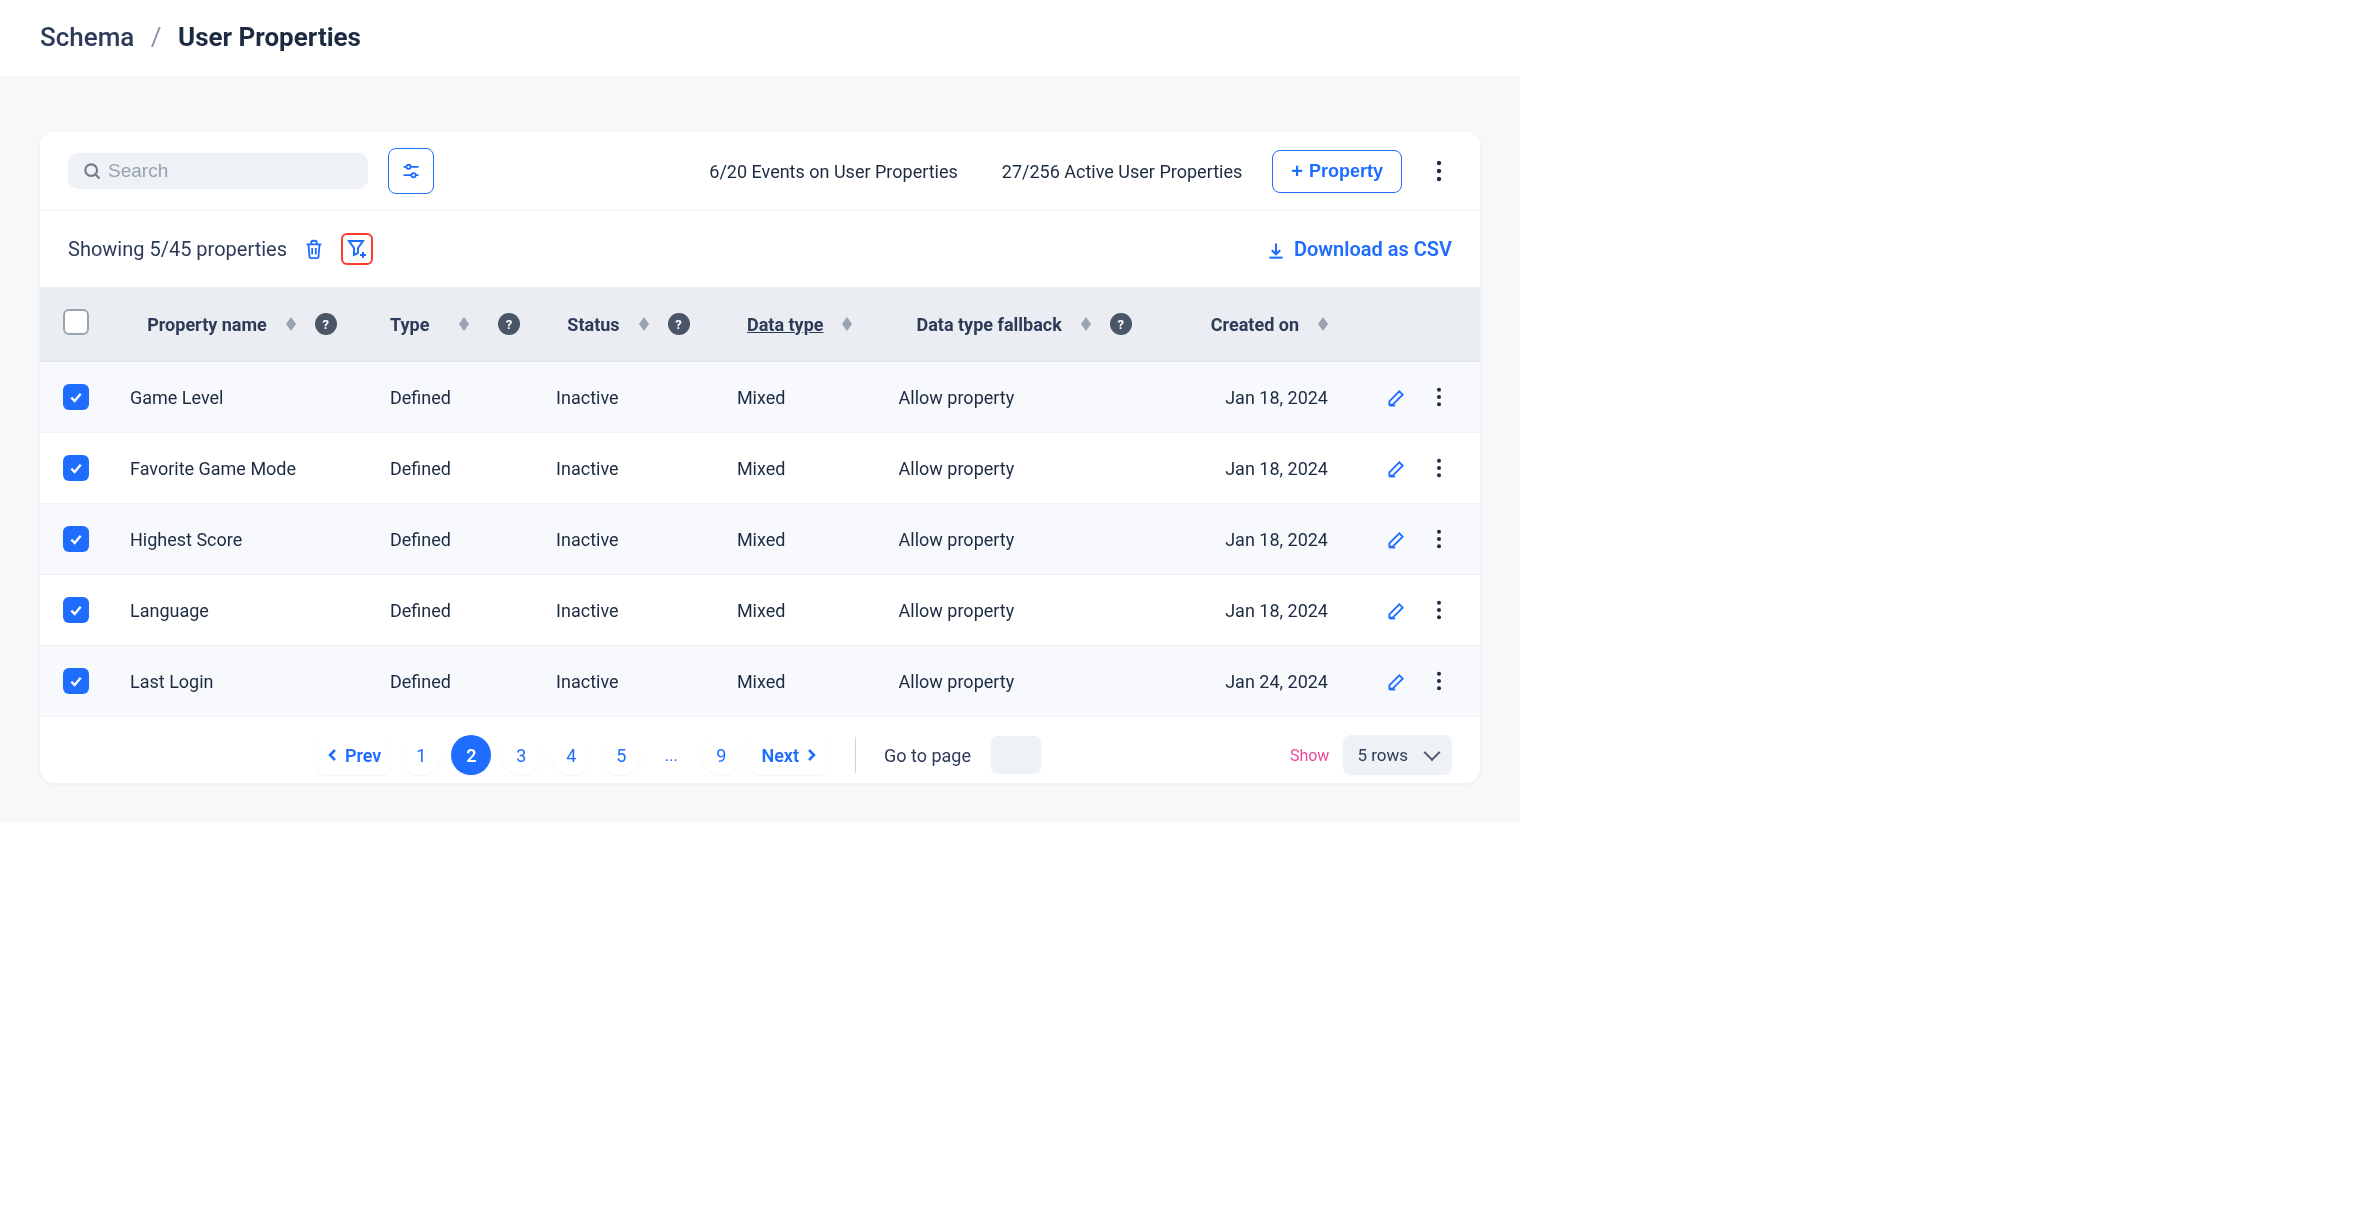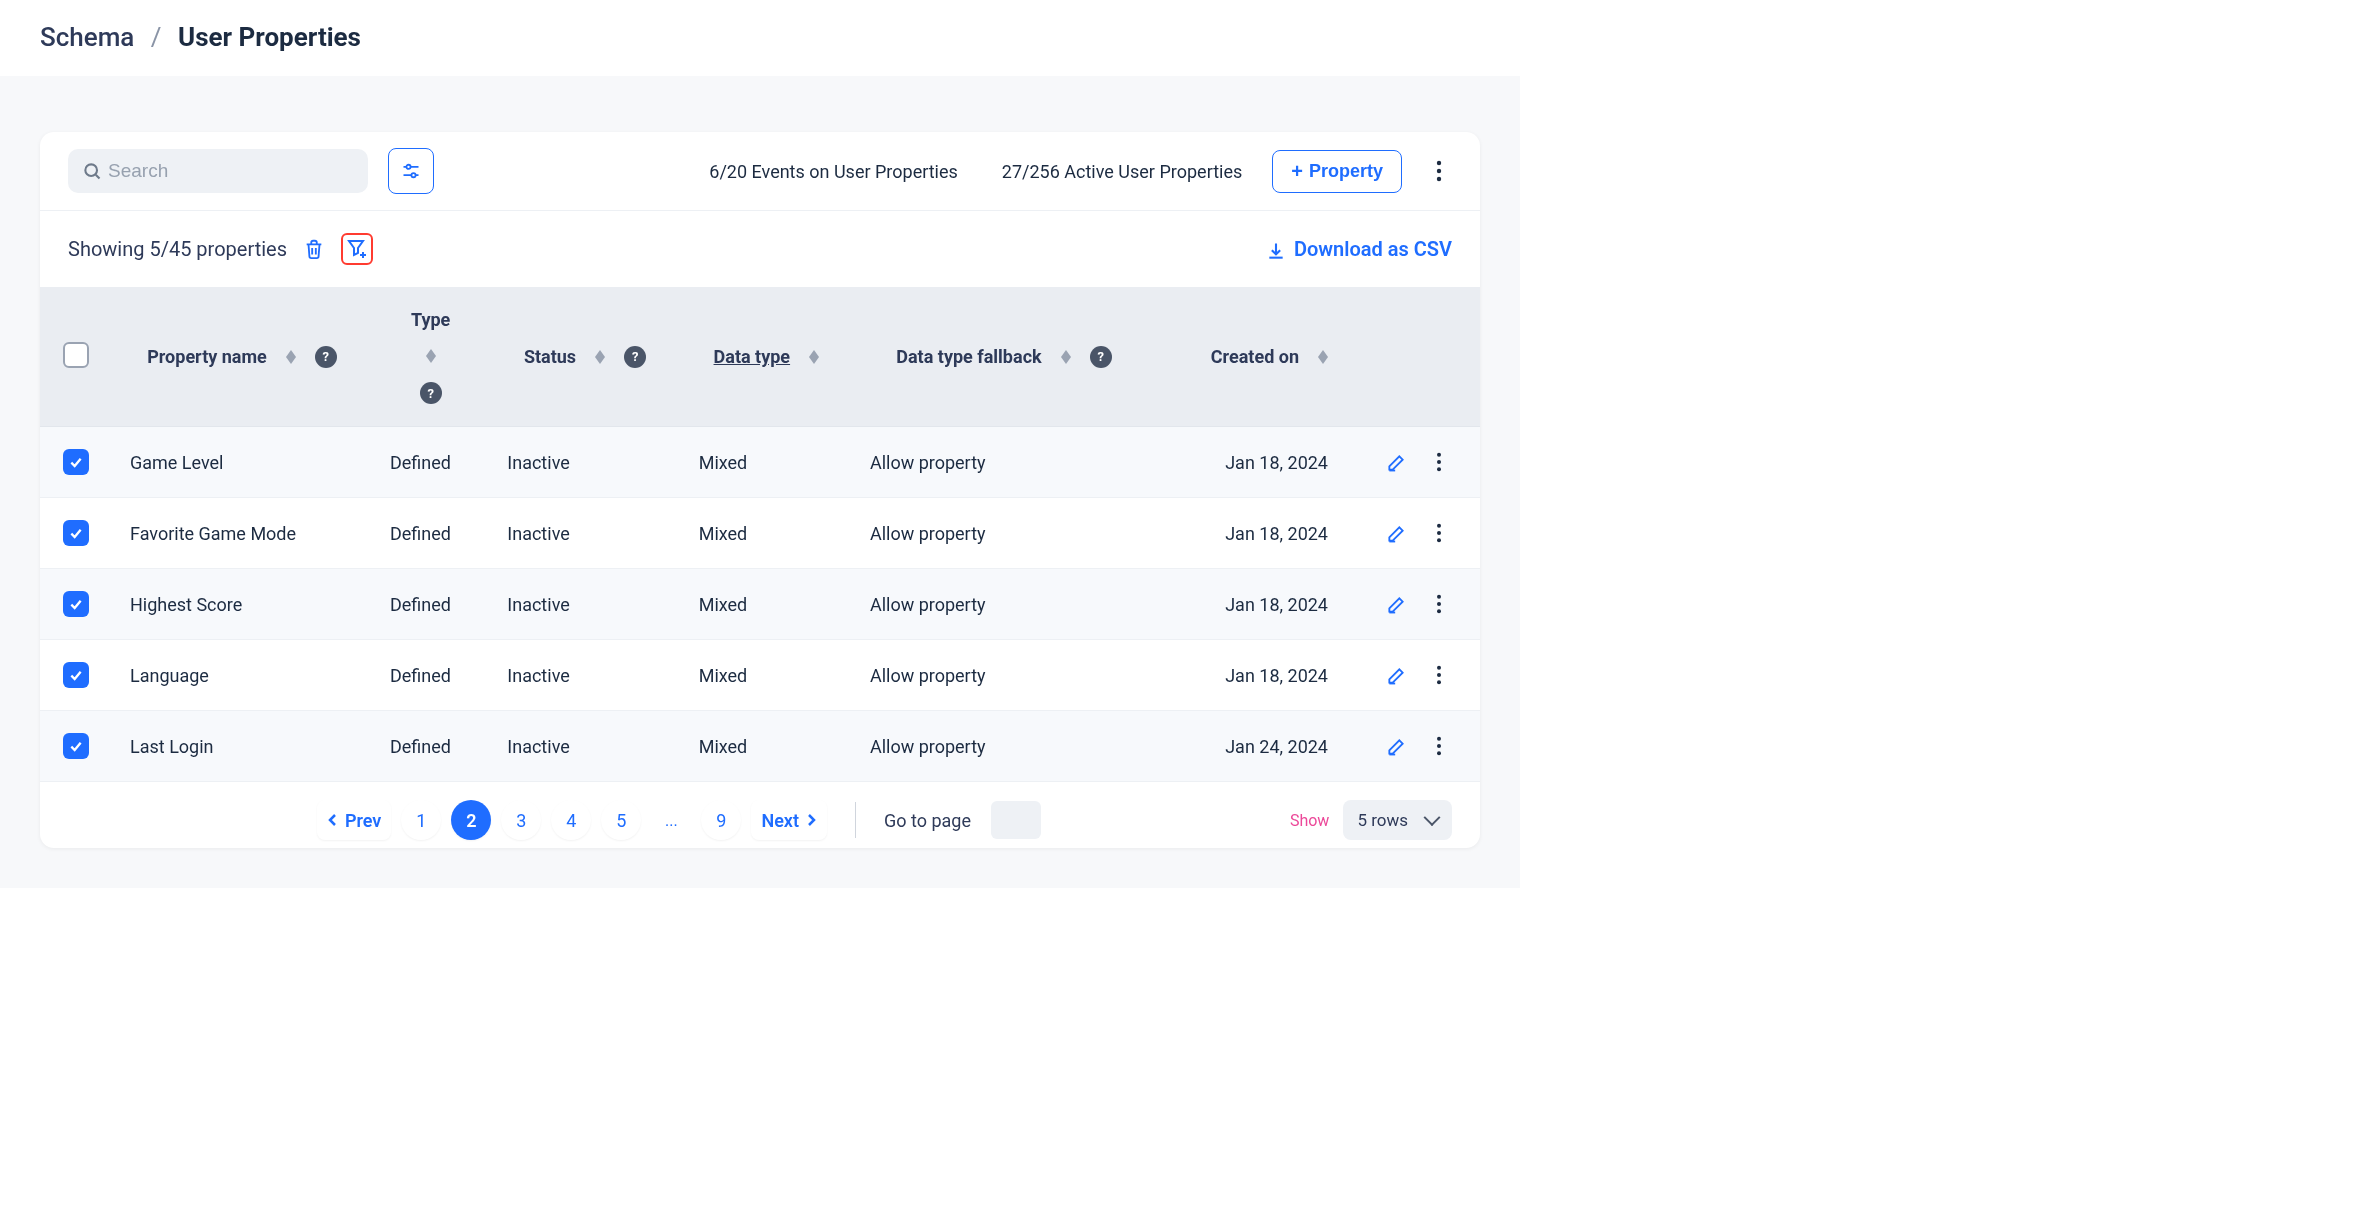--- a/index.html
+++ b/index.html
@@ -11,21 +11,21 @@
   .breadcrumb .sep { color: #8a94a6; margin: 0 10px; }
   .breadcrumb .crumb-root { color: #2E3A59; font-weight: 500; }
   .breadcrumb .crumb-current { font-weight: 700; }
 
   
   .surface { background: #f7f8fa; padding: 56px 40px 40px 40px; }
   .panel { background: #ffffff; border-radius: 14px; box-shadow: 0 1px 4px rgba(0,0,0,0.06); overflow: hidden; }
 
   
   .panel-top { display: flex; align-items: center; padding: 16px 28px; gap: 20px; }
-  .search-wrap { display:flex; align-items:center; background: #eef1f5; border-radius: 10px; padding: 12px 14px; height: 44px; width: 300px; }
+  .search-wrap { display:flex; align-items:center; background: #eef1f5; border-radius: 10px; padding: 12px 14px; height: 36px; width: 300px; }
   .search-wrap .search-icon { color:#6e7a8a; }
   .search-wrap input { border: none; outline: none; background: transparent; font-size: 19px; color:#333; width:100%; padding-left:6px; }
   .search-wrap input::placeholder { color:#97a1af; }
   .sliders-btn { width:46px; height:46px; border:1px solid #1f6dff; border-radius:8px; display:flex; align-items:center; justify-content:center; color:#1f6dff; cursor:pointer; }
 
   .spacer { flex: 1; }
 
   .stats { display:flex; align-items:center; gap:44px; margin-right: 10px; }
   .stat-text { font-size:18px; color:#1C2B41; white-space:nowrap; }
 
@@ -188,21 +188,21 @@
                     <polygon points="5,0 10,7 0,7" fill="currentColor"></polygon>
                   </svg>
                 <svg width="10" height="7" viewBox="0 0 10 7">
                     <polygon points="0,0 10,0 5,7" fill="currentColor"></polygon>
                   </svg>
               </span>
               <span class="help-ic">?</span>
             </div>
           </th>
           <th>
-            <div class="th-inner" style="justify-content:space-between;flex-direction:column;">
+            <div class="th-inner" style="justify-content:space-between;">
               <span>Type</span>
               <span class="sort-icons">
                 <svg width="10" height="7" viewBox="0 0 10 7">
                     <polygon points="5,0 10,7 0,7" fill="currentColor"></polygon>
                   </svg>
                 <svg width="10" height="7" viewBox="0 0 10 7">
                     <polygon points="0,0 10,0 5,7" fill="currentColor"></polygon>
                   </svg>
               </span>
               <span class="help-ic">?</span>

